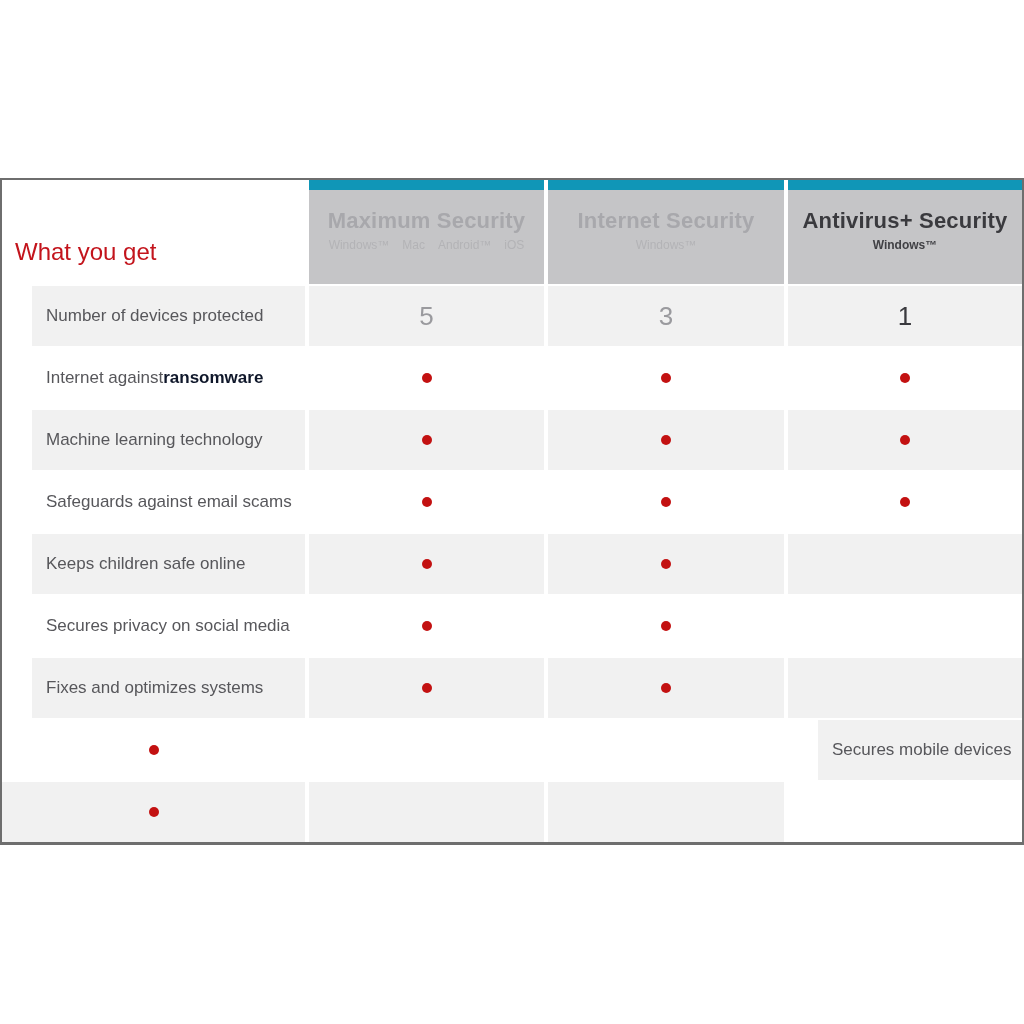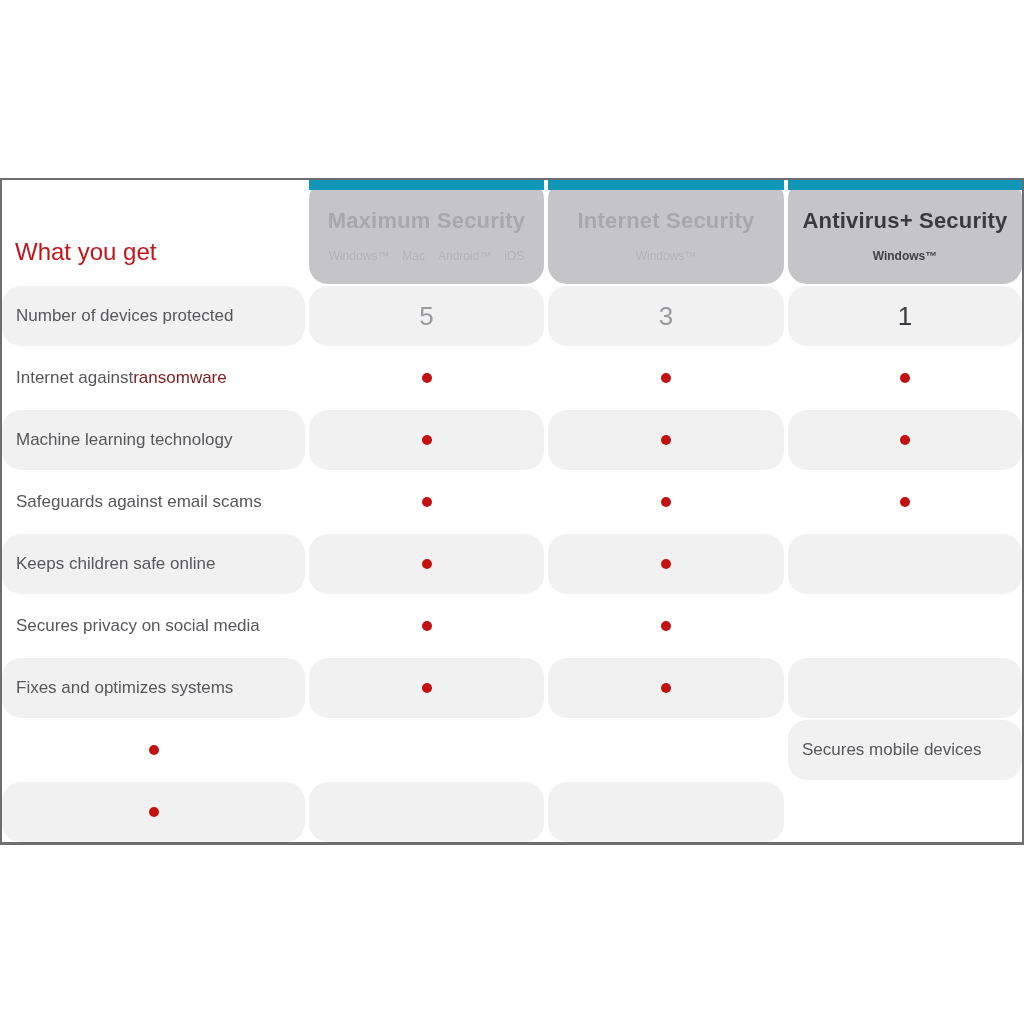--- a/index.html
+++ b/index.html
@@ -13,21 +13,21 @@
     position:absolute;left:0;top:178px;width:1024px;height:667px;
     box-sizing:border-box;
     border:2px solid var(--border,#6e6e6e);
     border-bottom-width:3px;
     background:#ffffff;
     display:grid;
     grid-template-columns:303px 235px 236px 234px;
     grid-template-rows:104px repeat(9,60px);
     gap:2px 4px;
   }
-  .cell{box-sizing:border-box;border-radius:19px;}
+  .cell{box-sizing:border-box;}
   
   .corner-cell{
     background:#ffffff;
     display:flex;align-items:flex-end;
     padding:0 0 20px 13px;
   }
   .corner-title{
     color:var(--red,#c3141c);
     font-size:24px;font-weight:normal;line-height:1;
   }
@@ -36,40 +36,40 @@
     display:flex;flex-direction:column;align-items:stretch;
   }
   .teal-bar{height:10px;background:var(--teal,#1096b7);flex:0 0 auto;}
   .hdr-title{
     margin-top:18px;text-align:center;
     font-size:22px;font-weight:bold;letter-spacing:0.2px;
     color:var(--muted,#a8a8ac);
   }
   .header-cell.active .hdr-title{color:var(--dark,#3a3a3e);}
   .platforms{
-    margin-top:15px;display:flex;justify-content:center;gap:13px;
+    margin-top:4px;display:flex;justify-content:center;gap:13px;
     font-size:12px;color:#b3b3b6;
   }
   .header-cell.active .platforms{color:#414145;font-weight:bold;}
   
   .label-cell{
     background:#ffffff;display:flex;align-items:center;
-    padding-left:14px;font-size:17px;color:#57575b;
+    padding-left:14px;font-size:17px;color:#57575b;margin-left:30px;
   }
   .value-cell{
     background:#ffffff;display:flex;align-items:center;justify-content:center;
   }
   .alt{background:var(--altbg,#f1f1f1);}
   .dot{
     width:10px;height:10px;border-radius:50%;
     background:var(--dotred,#c31111);display:inline-block;
   }
   .num{font-size:26px;color:#9a9a9e;line-height:1;}
   .num.active{color:var(--dark,#3a3a3e);}
-  .label-bold{font-weight:normal;color:#7f1d1d;}
+  .label-bold{font-weight:bold;color:#0f172a;}
 </style>
 </head>
 <body>
 
 <div class="compare-table">
     <div class="cell corner-cell">
       <span class="corner-title">What you get</span>
     </div>
     <div class="cell header-cell">
       <div class="teal-bar"></div>

